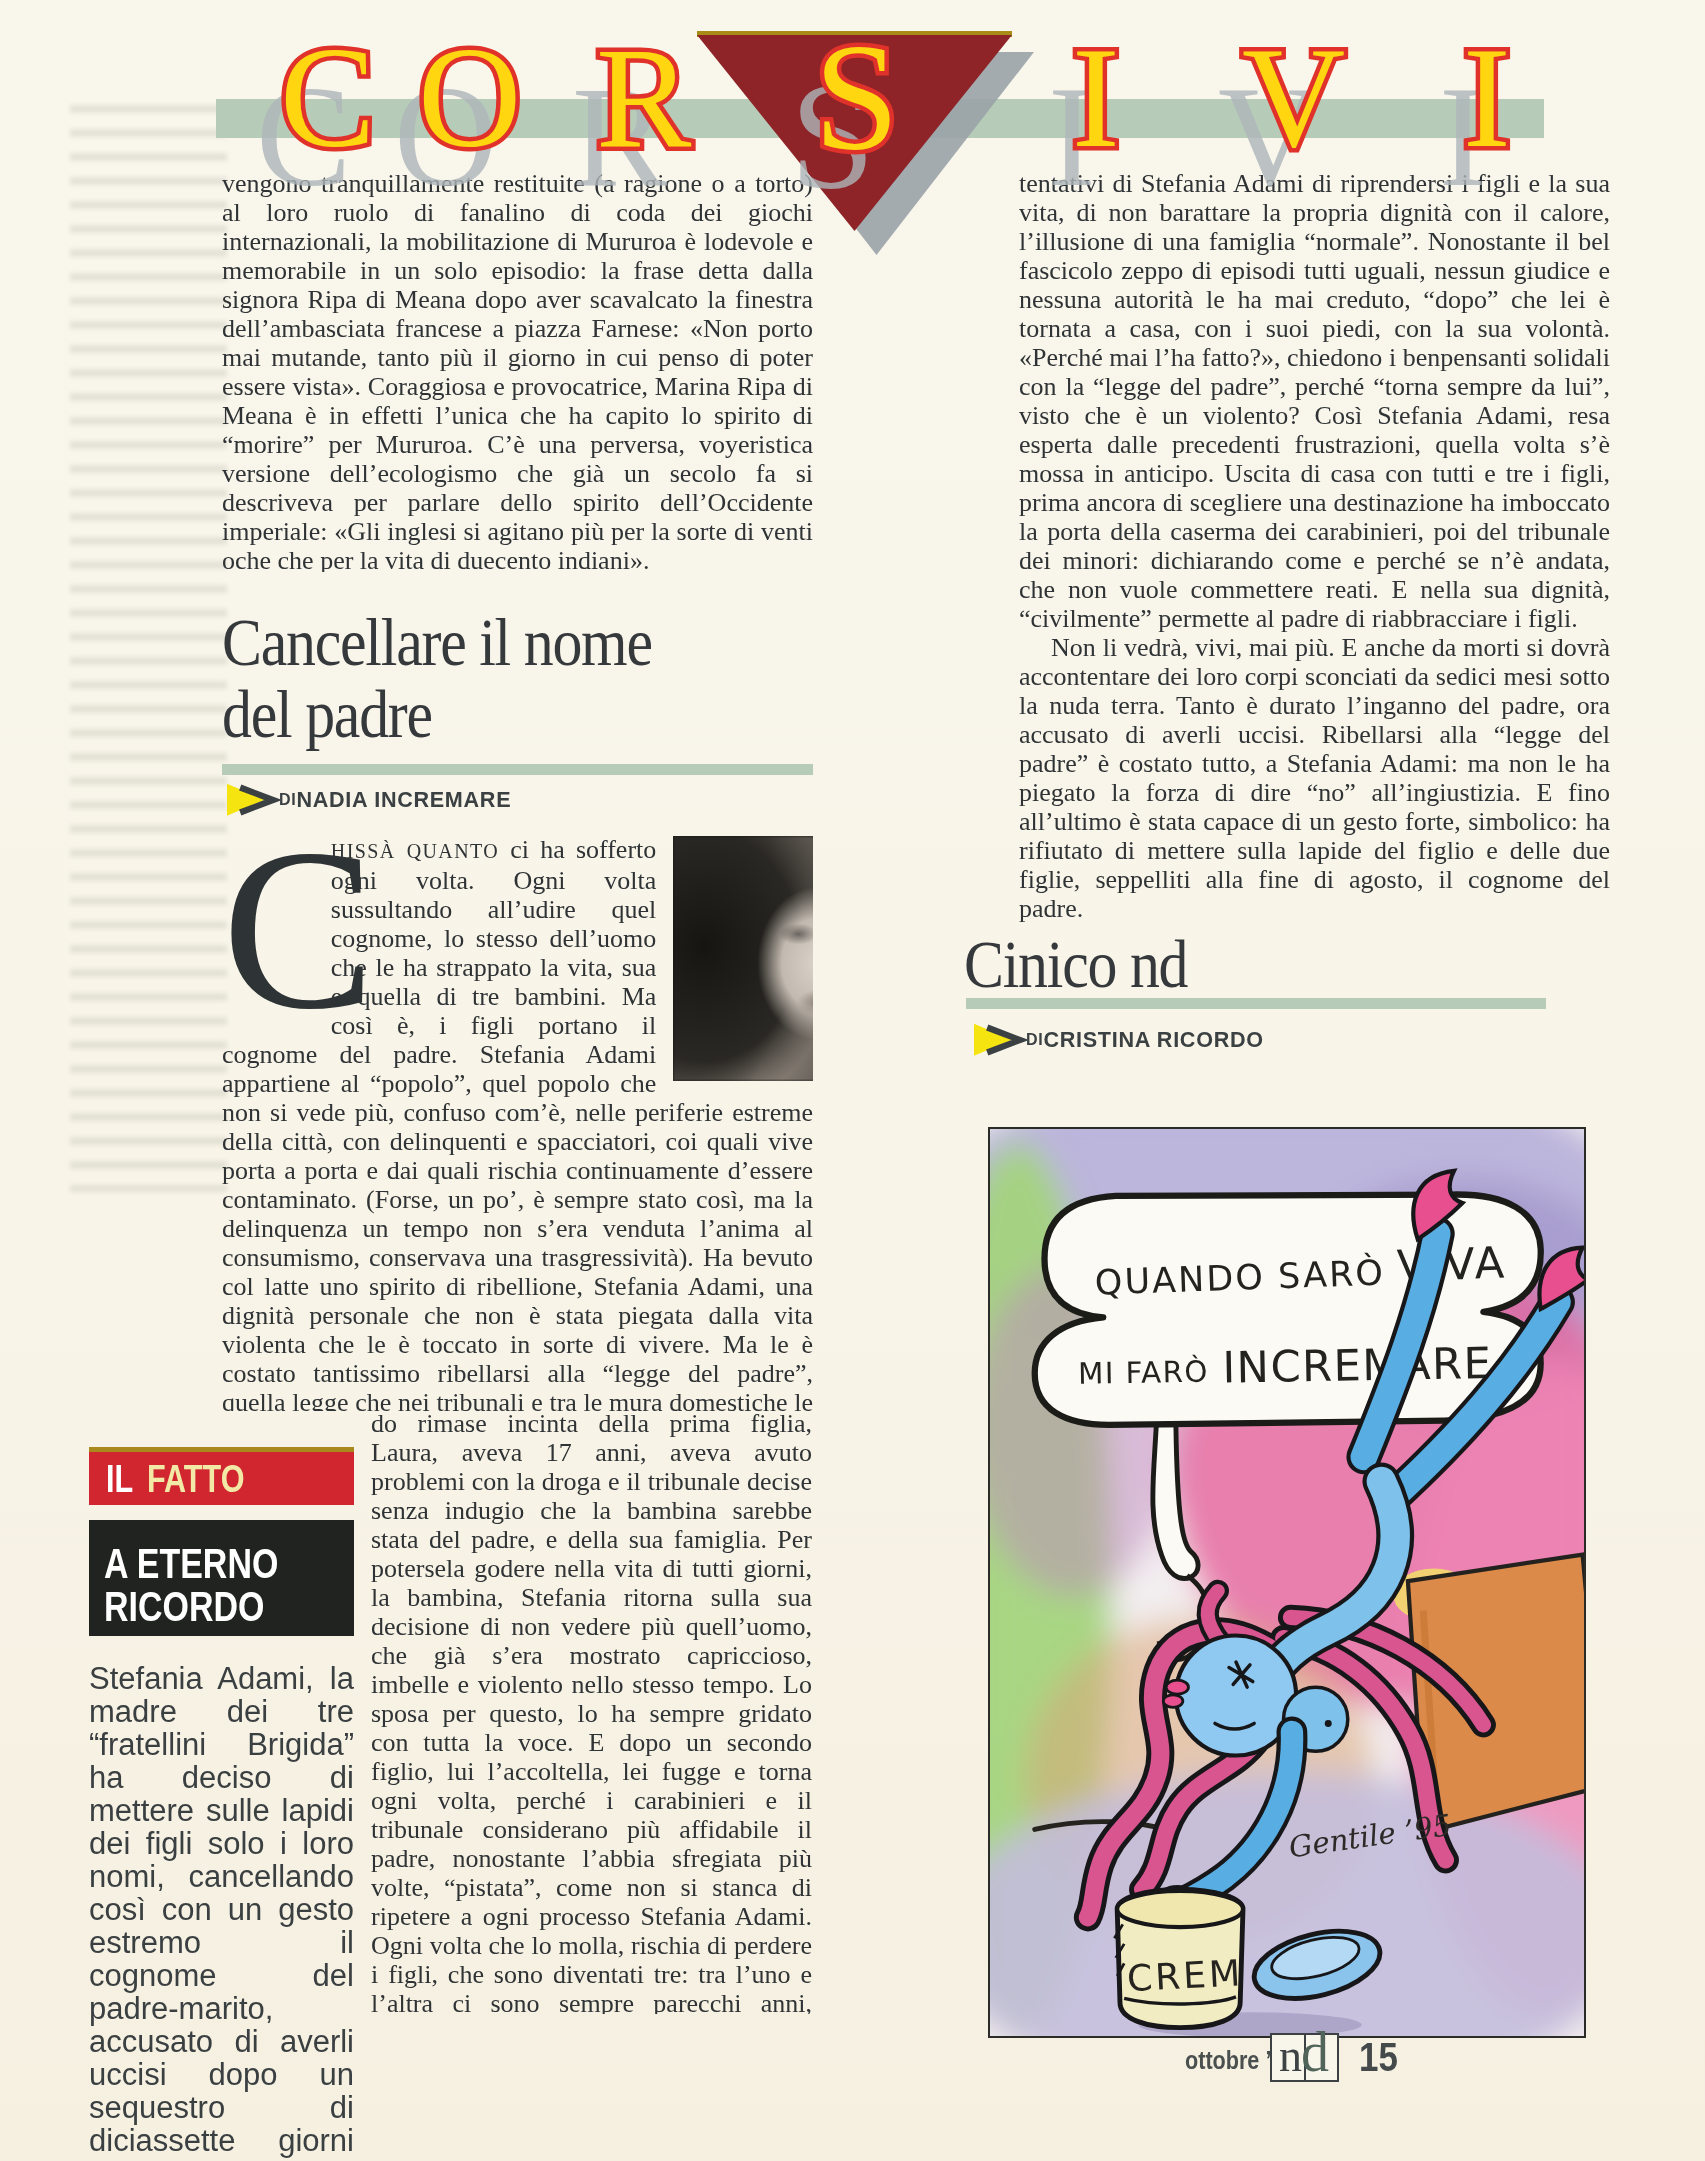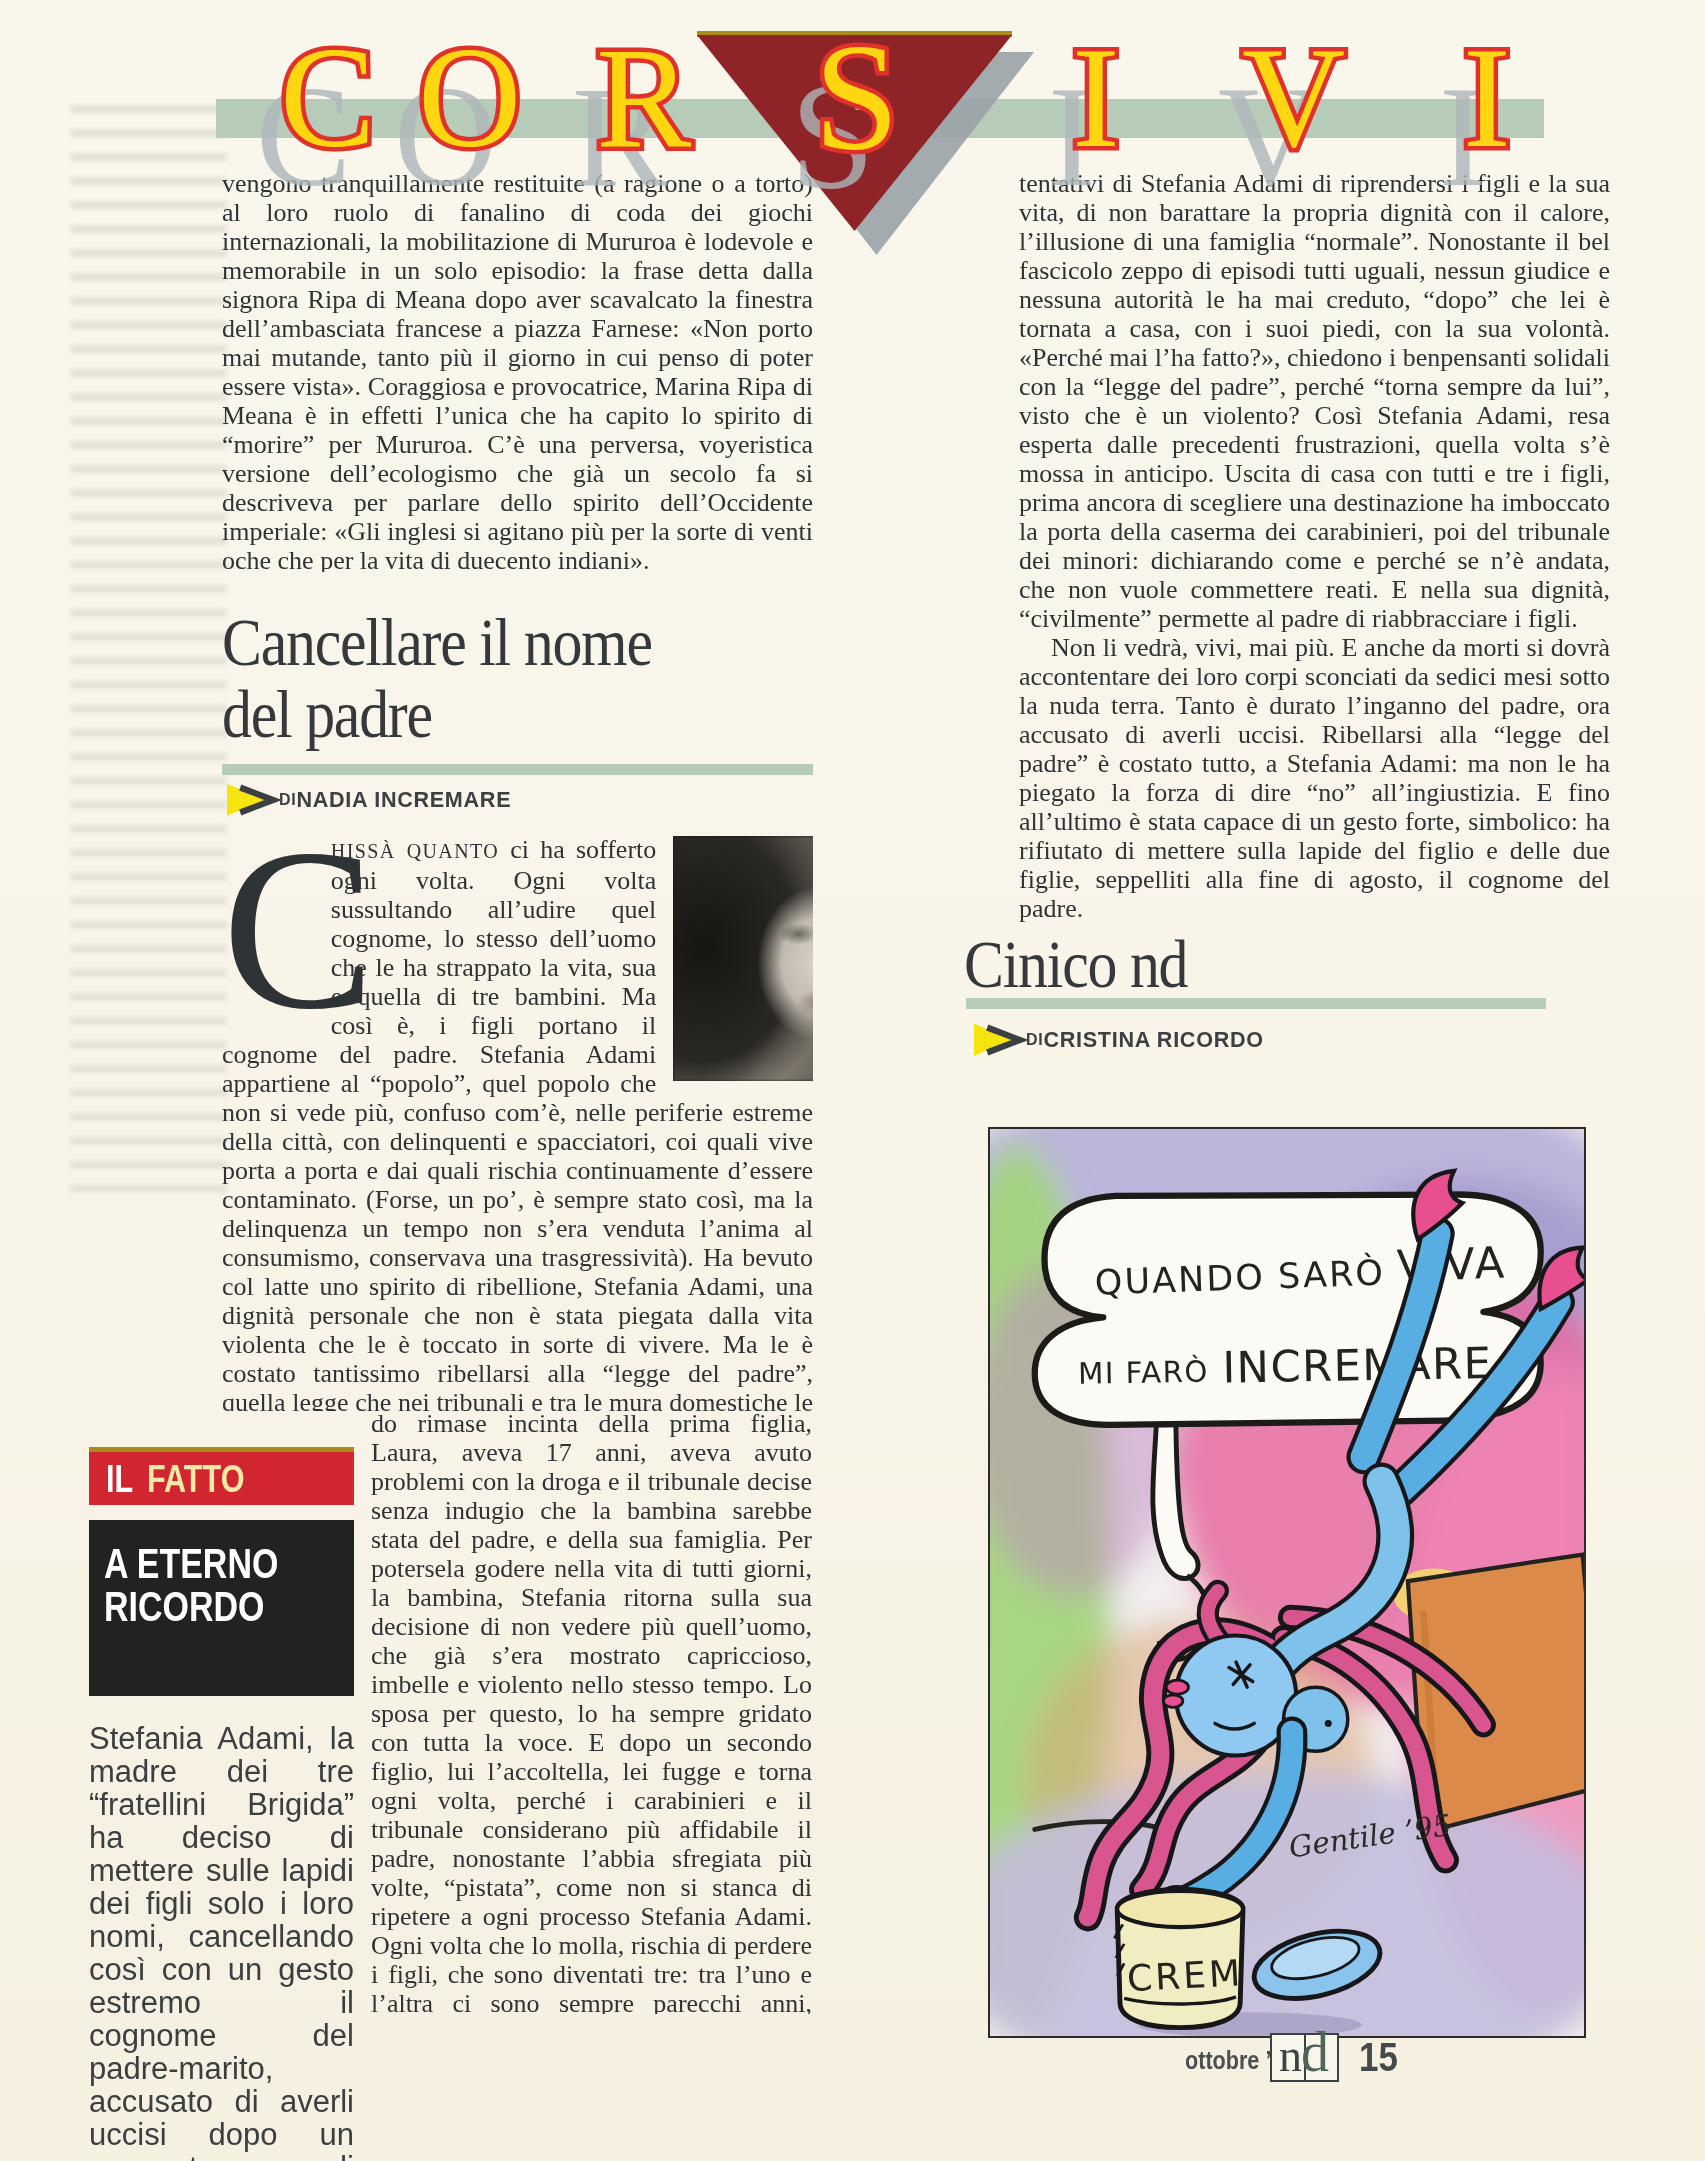--- a/index.html
+++ b/index.html
@@ -55,21 +55,21 @@
       linear-gradient(115deg,#3a3733 0%,#56504a 30%,#968d82 58%,#4e4a45 86%,#35322f 100%);
     box-shadow:inset 0 0 0 1.4px rgba(20,20,20,.35);
   }
   
   .fatto{left:89px;top:1447px;width:265px;font-family:"Liberation Sans",sans-serif;}
   .fatto-kicker{height:53px;background:#d12630;border-top:5.6px solid #a9881c;
     display:flex;align-items:center;padding-left:16.7px;}
   .fatto-kicker span{font-weight:bold;font-size:36px;transform:scale(.85,1.08);
     transform-origin:left center;display:inline-block;white-space:pre;}
   .fk1{color:#ffffff;} .fk2{color:#f3e9a6;}
-  .fatto-title{margin-top:15.3px;height:176px;background:#20231f;color:#fff;
+  .fatto-title{margin-top:15.3px;height:116px;background:#20231f;color:#fff;
     padding:21px 0 0 15.3px;box-sizing:border-box;}
   .fatto-title span{display:block;font-weight:bold;font-size:40px;line-height:43px;
     transform:scale(.85,1.05);transform-origin:left top;}
   .fatto-body{margin-top:26px;font-weight:normal;font-size:31px;line-height:33px;
     text-align:justify;color:#3a3f41;}
   
   .cartoon{left:988px;top:1127px;width:598px;height:911px;border:2.8px solid #2b2b28;
     box-sizing:border-box;background:#f6f1ef;}
   .cartoon svg{display:block;width:100%;height:100%;}
   

